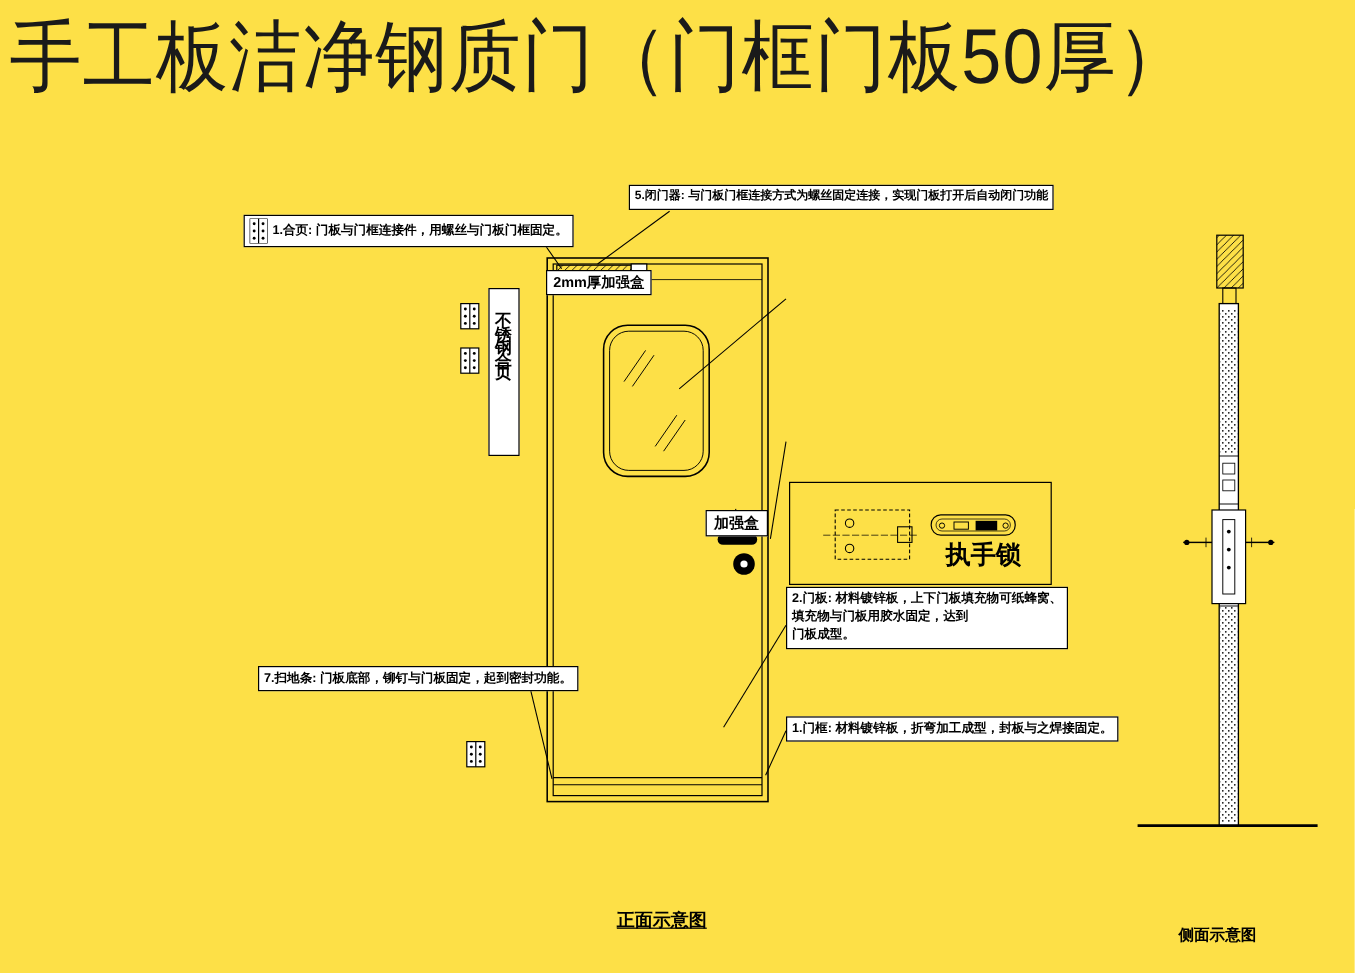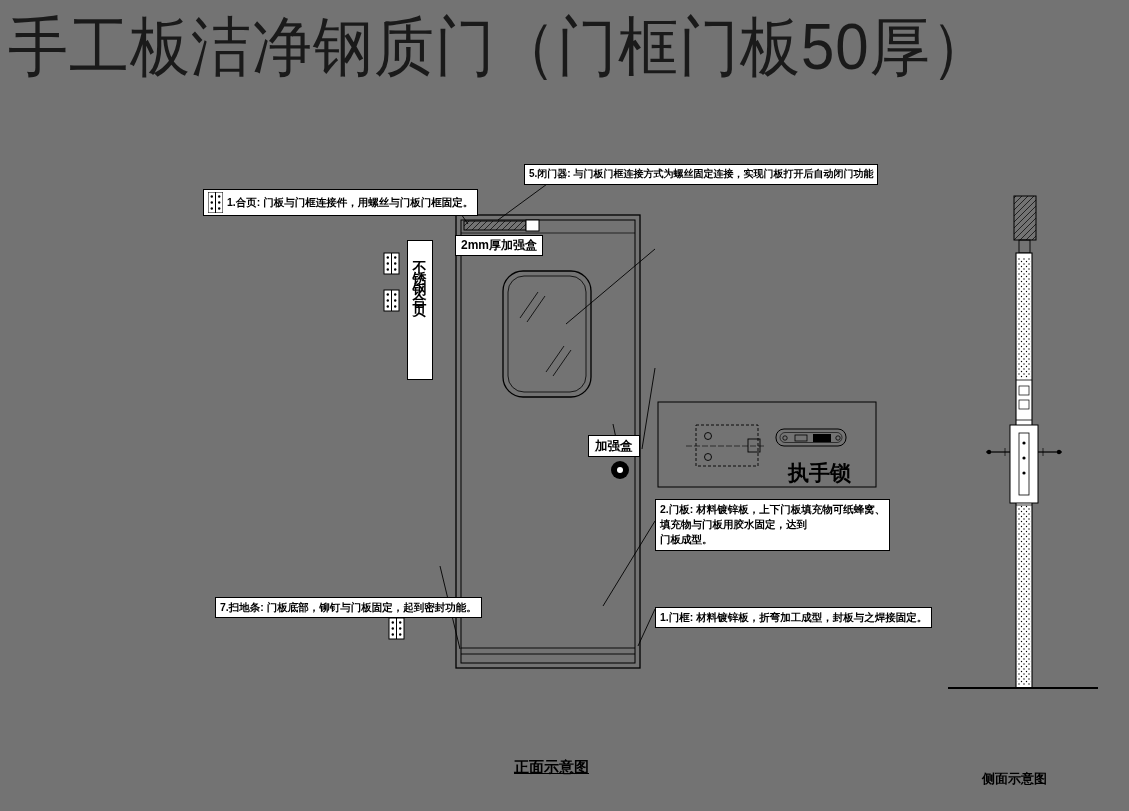--- a/index.html
+++ b/index.html
@@ -1,34 +1,34 @@
 <!DOCTYPE html>
 <html><head>
 <meta charset="utf-8">
 <style>
   * { margin:0; padding:0; box-sizing:border-box; }
   html,body { background:#fff; }
   body { font-family:"Liberation Sans", sans-serif; color:#000; }
-  #canvas { position:relative; width:1129px; height:811px; background:#737373; overflow:hidden; }
+  #canvas { position:relative; width:1129px; height:811px; background:#fde047; overflow:hidden; }
   #drawing { position:absolute; left:0; top:0; }
   .title { position:absolute; left:8px; top:4px; font-size:60px; font-weight:400;
            letter-spacing:1px; color:#1a1a1a; white-space:nowrap; transform:scaleY(1.08);
            transform-origin:top left; }
   .callout { position:absolute; border:1px solid #000; background:#fff; font-weight:bold;
-             padding:2px 4px; font-size:10.5px; line-height:1.45; white-space:nowrap;margin-top:10px; }
+             padding:2px 4px; font-size:10.5px; line-height:1.45; white-space:nowrap; }
   .callout .ln { display:block; }
   .no-border { border:none; background:transparent; }
   .t5  { left:524px; top:154px; font-size:10px; }
   .t6  { left:203px; top:179px; display:flex; align-items:center; gap:4px; }
   .t2mm{ left:455px; top:225px; font-size:12px; padding:1px 5px; }
   .t4  { left:655px; top:227px; font-size:11.5px; }
   .t3  { left:655px; top:309px; font-size:9.5px; line-height:1.62; }
   .trm { left:588px; top:425px; font-size:12.5px; padding:1px 6px; }
   .t2  { left:655px; top:489px; font-size:10.5px; }
-  .t7  { left:215px; top:587px;text-align:right; }
+  .t7  { left:215px; top:555px;text-align:right; }
   .t1  { left:655px; top:597px; }
   .handle-lock { left:784px; top:448px; font-size:21px; font-weight:bold;font-family:Liberation Mono, monospace; }
   .vbox { position:absolute; left:407px; top:240px; width:26px; height:140px;
           border:1px solid #000; background:#fff; writing-mode:vertical-rl;
           text-orientation:upright; font-size:14px; font-weight:bold;
           letter-spacing:11px; line-height:24px; padding-top:8px; text-align:left; }
   .footer-label { position:absolute; font-weight:bold; }
   .f-front { left:514px; top:758px; font-size:15px;text-decoration:underline; }
   .f-side  { left:982px; top:770px; font-size:13px; }
 </style>

